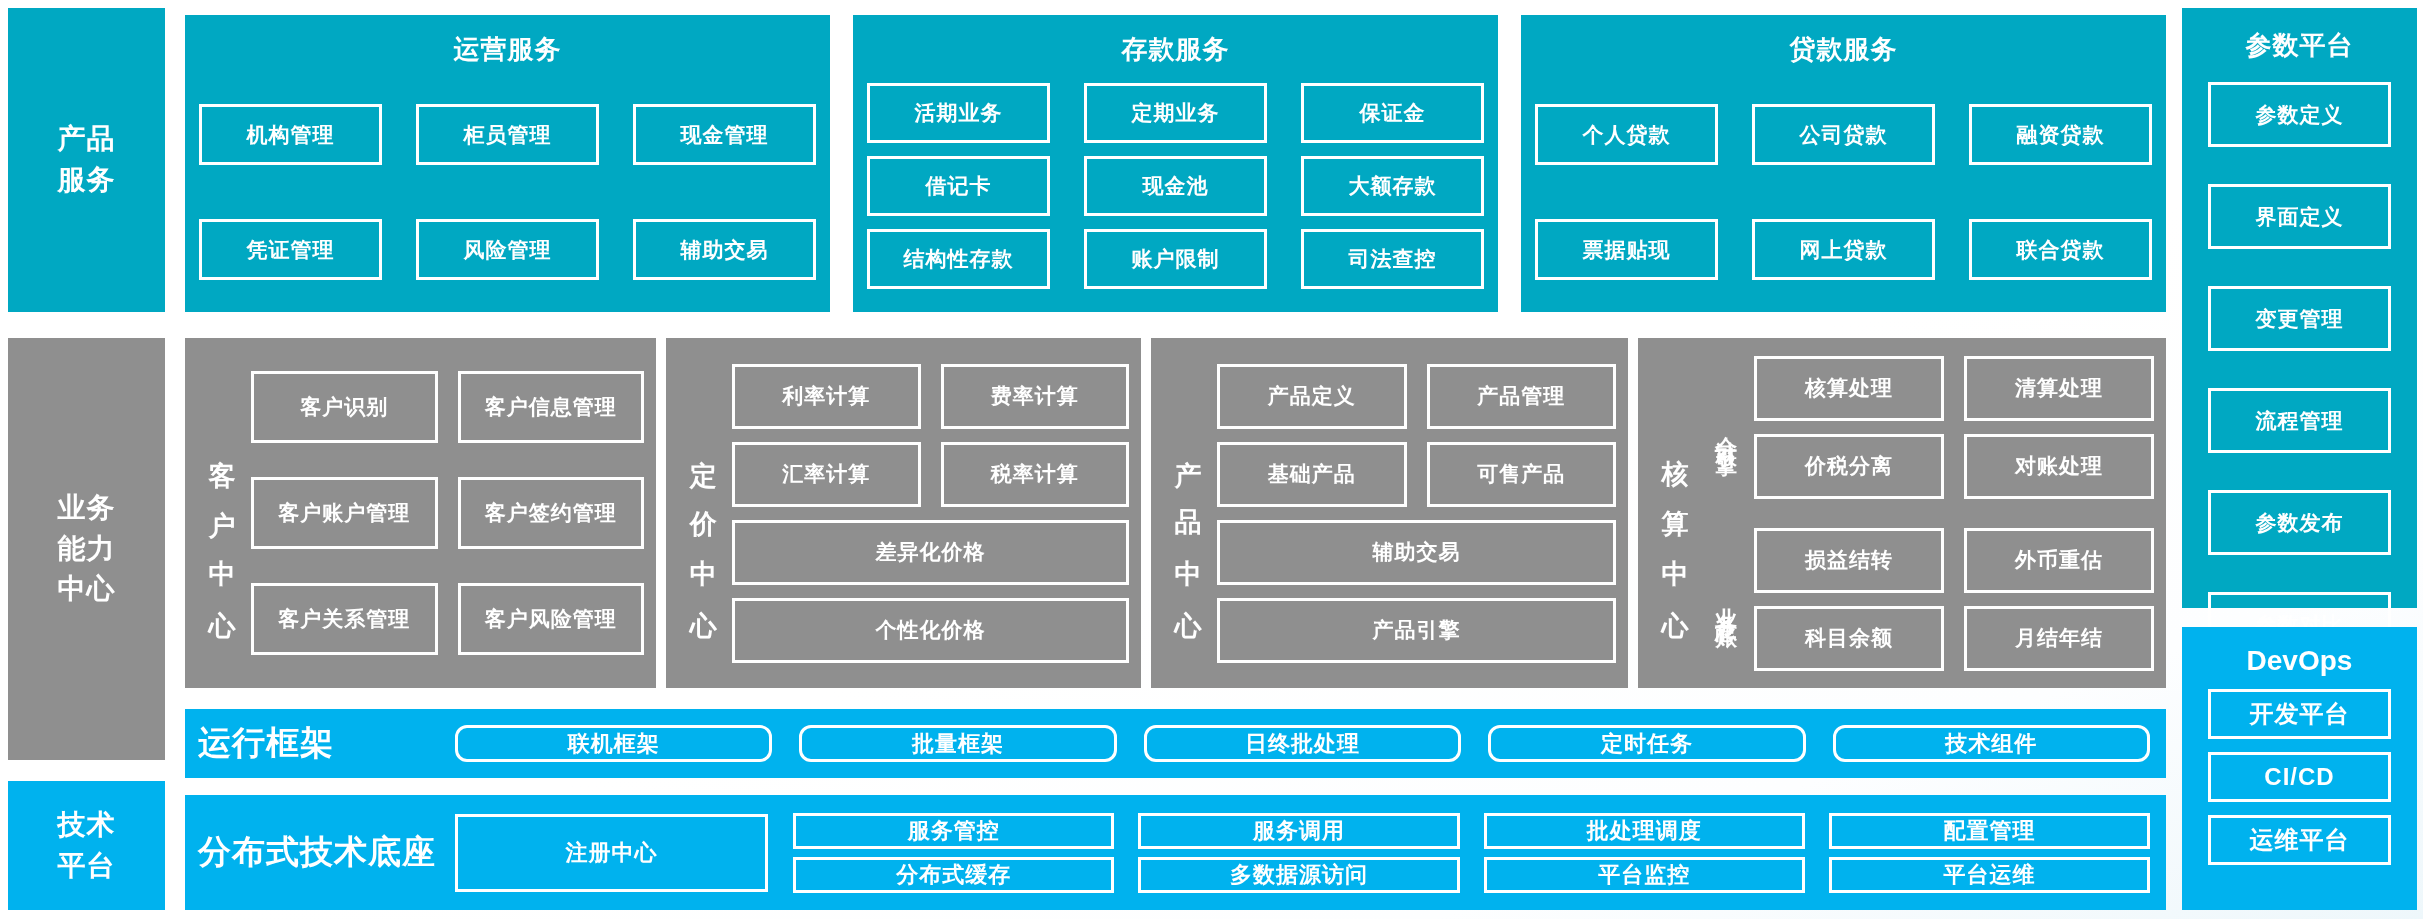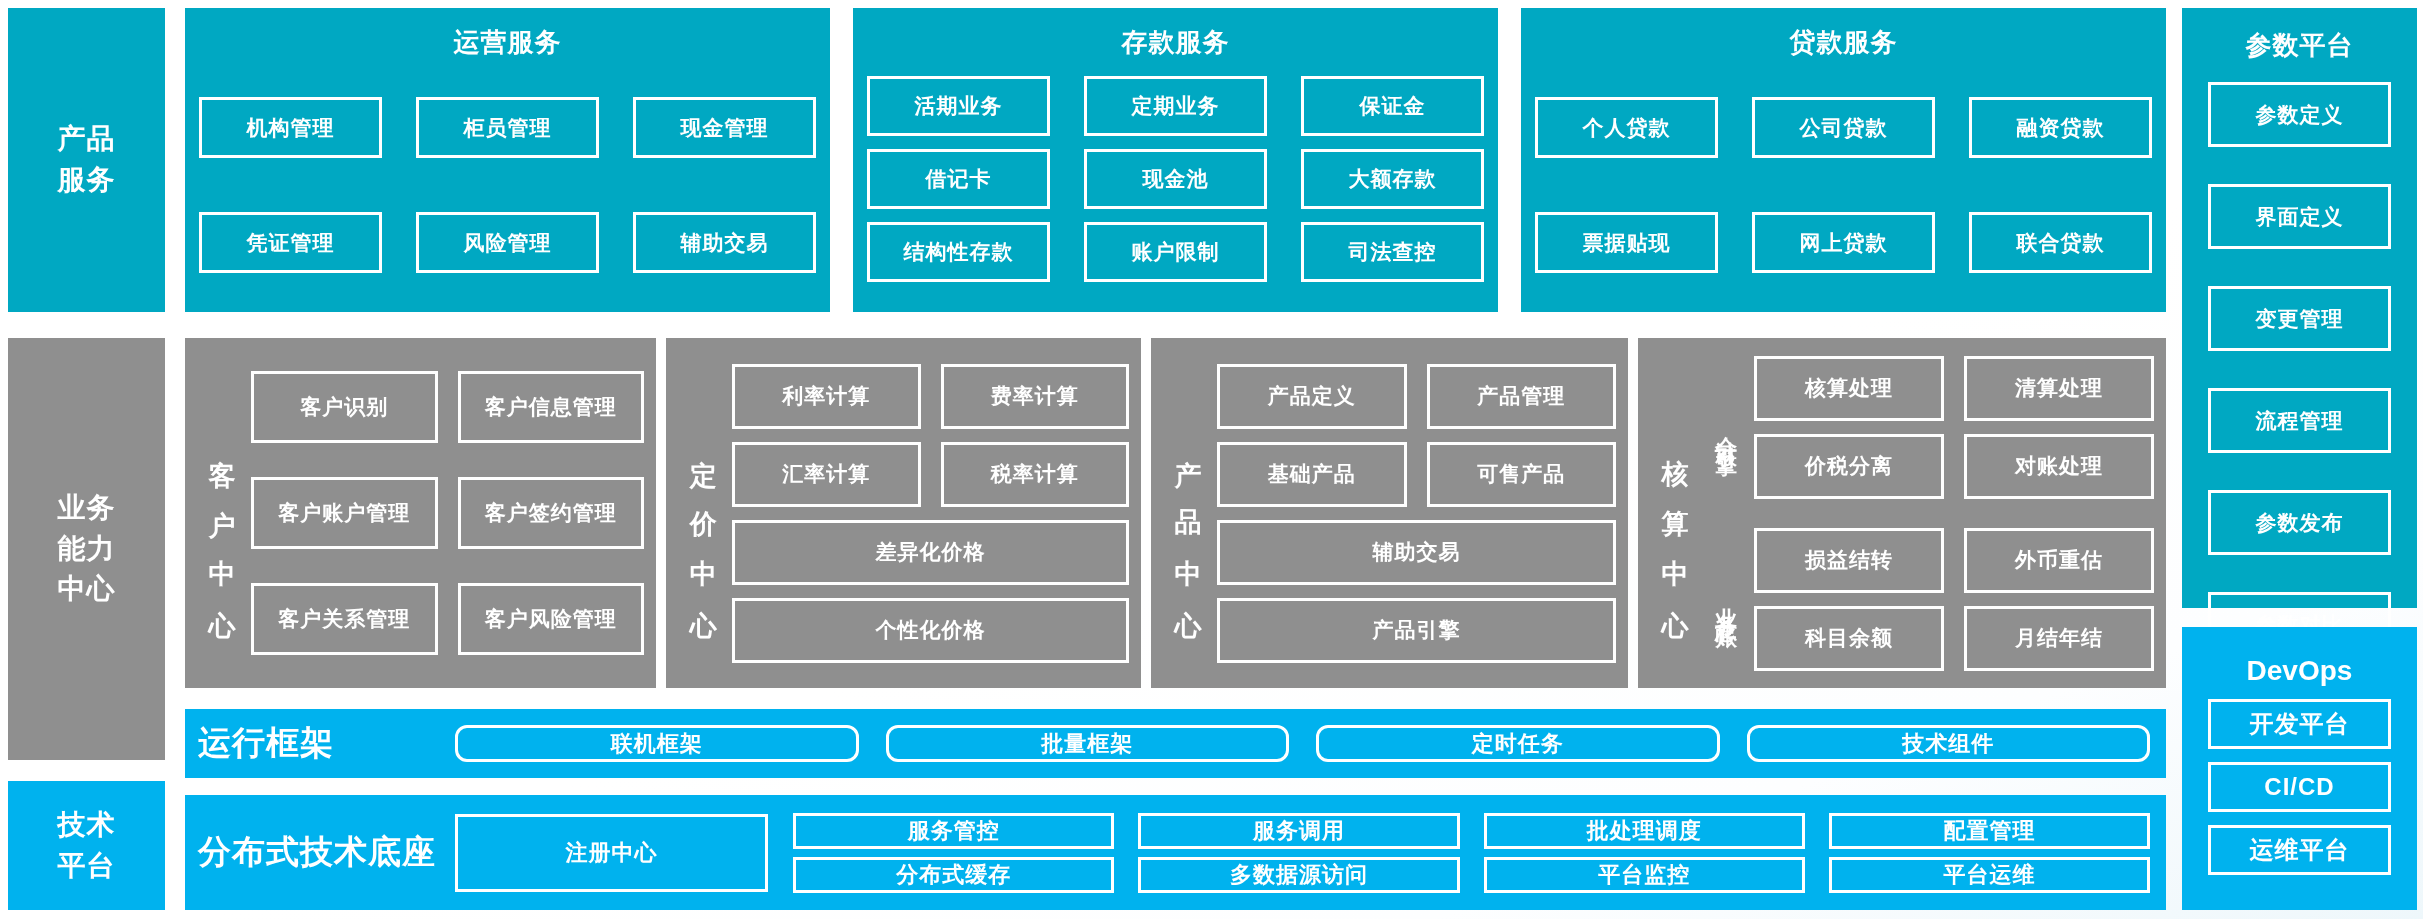--- a/index.html
+++ b/index.html
@@ -24,21 +24,21 @@
     color:var(--ink); font-weight:bold; font-size:28px; line-height:1.45;
     display:flex; align-items:center; justify-content:center; text-align:center;
     white-space:pre-line; letter-spacing:1px;
   }
   .sl-product    { height:304px; margin-bottom:26px; }
   .sl-capability { height:422px; margin-bottom:21px; }
   .sl-tech       { flex:1; }
 
   
   .band1 { height:304px; margin-bottom:26px; display:flex; gap:23px; }
-  .band1 section { flex:1; }
+  .band1 section { flex:1;margin-top:7px; }
   .sec-title { color:var(--ink); font-weight:bold; font-size:26px; text-align:center; padding-top:17px; letter-spacing:1px; }
   .box {
     border:3px solid #fff; color:var(--ink); font-weight:bold; font-size:21px;
     display:flex; align-items:center; justify-content:center; text-align:center;
     letter-spacing:1px;
   }
   .grid3 { display:flex; flex-wrap:wrap; justify-content:space-between; padding:0 14px; }
   .grid3 .box { width:183px; height:61px; }
   .g2 { margin-top:37px; row-gap:54px; }
   .g3 { margin-top:16px; row-gap:13px;align-items:center; }
@@ -80,21 +80,21 @@
   .registry-box { width:313px; height:78px; flex-shrink:0; font-size:22px;font-family:Liberation Mono, monospace; }
   .dist-grid { flex:1; display:grid; grid-template-columns:repeat(4,1fr); gap:8px 24px; margin-left:25px; }
   .dist-grid .box { height:36px; font-size:22px; }
 
   
   .param-panel { height:600px; margin-bottom:19px; padding:0 26px; }
   .param-title { color:var(--ink); font-weight:bold; font-size:26px; text-align:center; padding-top:20px; letter-spacing:1px; }
   .param-boxes { display:flex; flex-direction:column; gap:37px; margin-top:19px; }
   .param-boxes .box { height:65px; }
   .devops-panel { flex:1; padding:0 26px; }
-  .devops-title { color:var(--ink); font-weight:bold; font-size:28px; text-align:center; padding-top:28px; }
+  .devops-title { color:var(--ink); font-weight:bold; font-size:28px; text-align:center; padding-top:18px; }
   .devops-boxes { margin-top:12px; display:flex; flex-direction:column; gap:13px; }
   .devops-boxes .box { height:50px; font-size:24px; }
 </style>
 </head>
 <body>
 
 <div class="canvas">
 
   <div class="col-left">
     <div class="side-label teal sl-product">产品
@@ -217,20 +217,21 @@
         </div>
       </section>
     </div>
 
     <div class="band3">
       <div class="blue runtime">
         <div class="inline-label">运行框架</div>
         <div class="runtime-boxes">
           <div class="box">联机框架</div>
           <div class="box">批量框架</div>
+          <div class="box">日终批处理</div>
           <div class="box">定时任务</div>
           <div class="box">技术组件</div>
         </div>
       </div>
       <div class="blue distributed">
         <div class="inline-label">分布式技术底座</div>
         <div class="box registry-box">注册中心</div>
         <div class="dist-grid">
           <div class="box">服务管控</div>
           <div class="box">服务调用</div>

